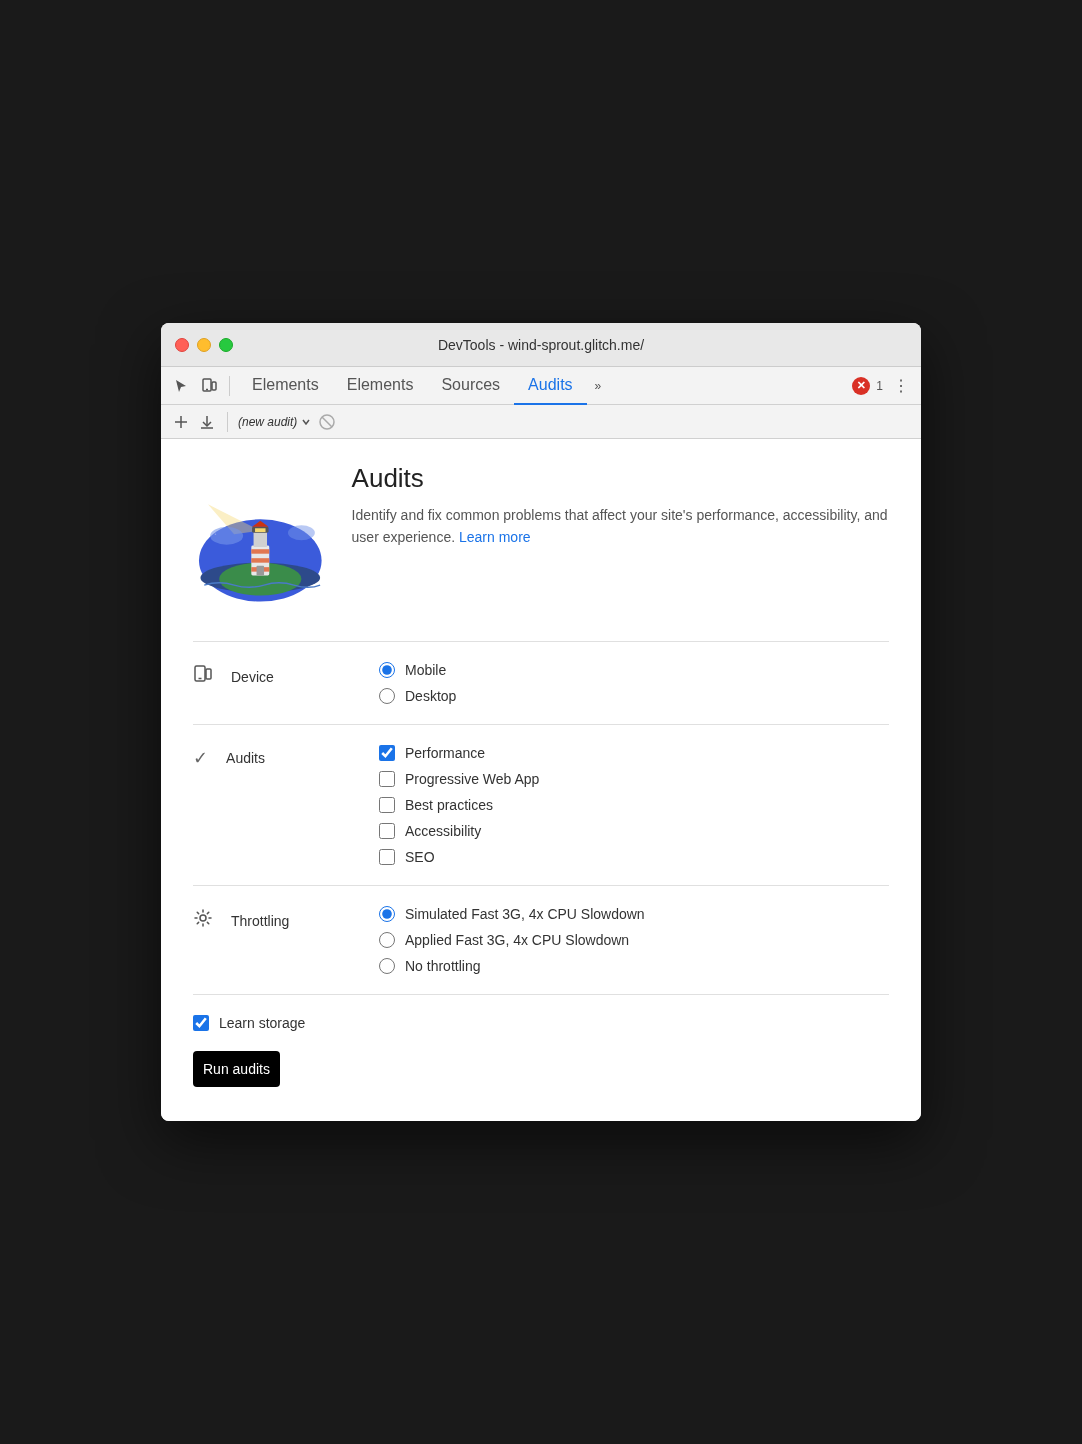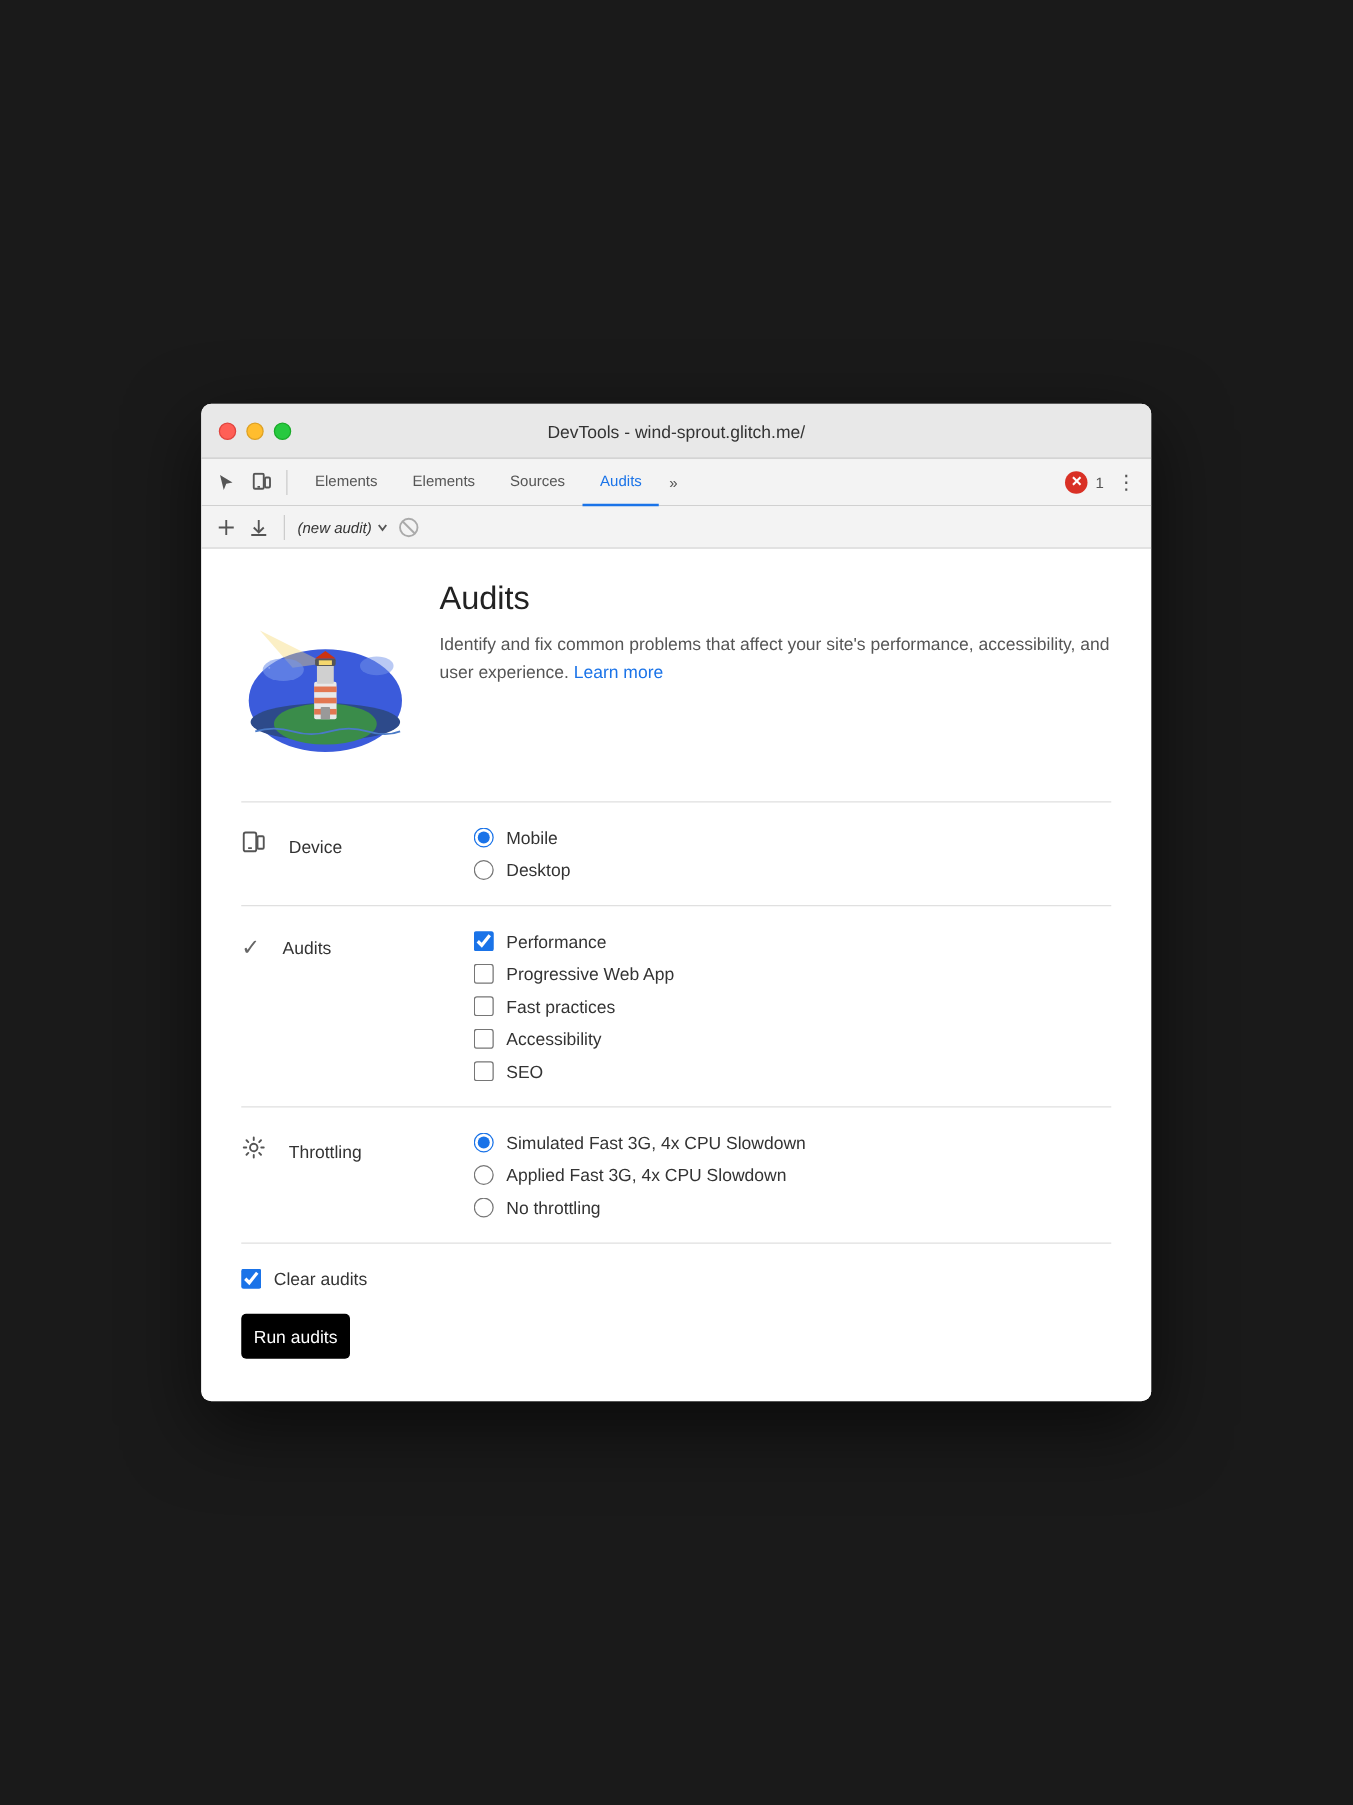--- a/index.html
+++ b/index.html
@@ -80,21 +80,21 @@
       display: flex;
       align-items: center;
       gap: 0;
       flex: 1;
     }
     .tab {
       padding: 0 14px;
       height: 38px;
       display: flex;
       align-items: center;
-      font-size: 12px;
+      font-size: 16px;
       color: #555;
       cursor: pointer;
       border-bottom: 2px solid transparent;
     }
     .tab.active {
       color: #1a73e8;
       border-bottom: 2px solid #1a73e8;
     }
     .tab-more {
       padding: 0 8px;
@@ -445,21 +445,21 @@
         <label class="checkbox-option">
           <input type="checkbox" checked="" style="">
           <span>Performance</span>
         </label>
         <label class="checkbox-option">
           <input type="checkbox" style="">
           <span>Progressive Web App</span>
         </label>
         <label class="checkbox-option">
           <input type="checkbox" style="">
-          <span>Fast practices</span>
+          <span>Best practices</span>
         </label>
         <label class="checkbox-option">
           <input type="checkbox" style="">
           <span>Accessibility</span>
         </label>
         <label class="checkbox-option">
           <input type="checkbox" style="">
           <span>SEO</span>
         </label>
       </div>
@@ -488,20 +488,20 @@
           <input type="radio" name="throttling" value="none" style="">
           <span>No throttling</span>
         </label>
       </div>
     </div>
 
     <div class="bottom-section">
       <div class="bottom-options">
         <label class="checkbox-option">
           <input type="checkbox" checked="" style="">
-          <span>Clear audits</span>
+          <span>Learn storage</span>
         </label>
       </div>
       <button class="run-button">Run audits</button>
     </div>
 
   </div>
 </div>
 
 </body></html>

